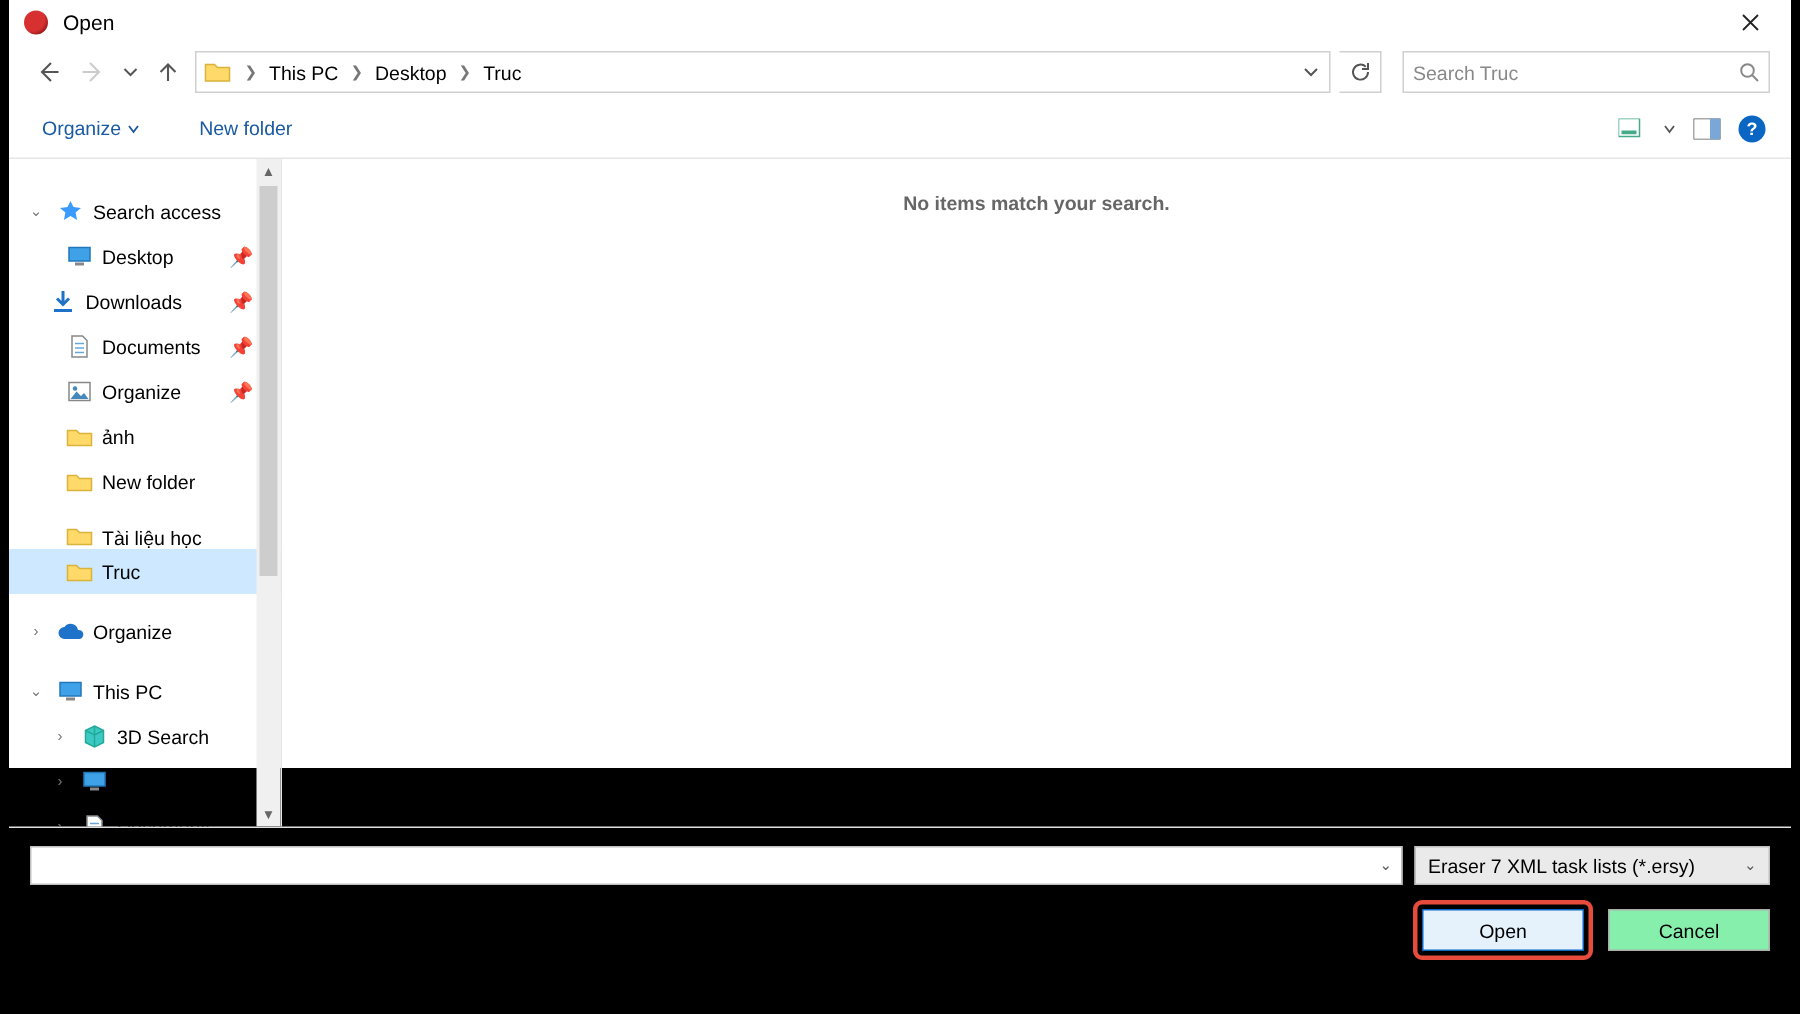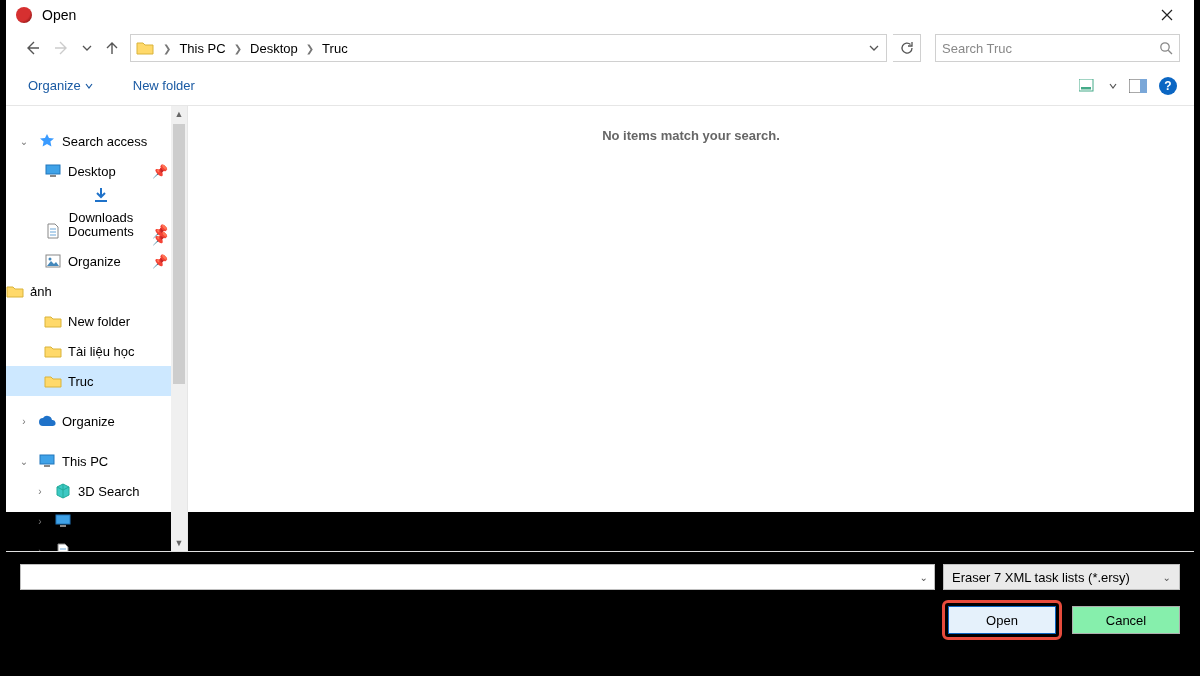--- a/index.html
+++ b/index.html
@@ -181,21 +181,21 @@
             <div class="node" style="padding-left: 38px;">
               <span class="ic">
                 <svg width="16" height="14" viewBox="0 0 16 14">
                   <rect x="1" y="1" width="14" height="9" fill="#3fa2e8" stroke="#2277bb"></rect>
                   <rect x="5" y="11" width="6" height="2" fill="#888"></rect>
                 </svg>
               </span>
               <span>Desktop</span>
               <span class="pin">📌</span>
             </div>
-            <div class="node" style="padding-left: 27px; flex-direction: column;">
+            <div class="node" style="padding-left: 27px;">
               <span class="ic">
                 <svg width="14" height="16" viewBox="0 0 14 16">
                   <path d="M7 1v9M3 6l4 4 4-4" stroke="#1f72c9" stroke-width="2" fill="none"></path>
                   <rect x="1" y="13" width="12" height="2" fill="#1f72c9"></rect>
                 </svg>
               </span>
               <span>Downloads</span>
               <span class="pin">📌</span>
             </div>
             <div class="node" style="padding-left: 38px;">
@@ -212,37 +212,37 @@
               <span class="ic">
                 <svg width="16" height="14" viewBox="0 0 16 14">
                   <rect x="1" y="1" width="14" height="12" fill="#fff" stroke="#888"></rect>
                   <circle cx="5" cy="5" r="1.5" fill="#48b"></circle>
                   <path d="M2 12l4-5 3 3 2-2 3 4z" fill="#48b"></path>
                 </svg>
               </span>
               <span>Organize</span>
               <span class="pin">📌</span>
             </div>
-            <div class="node" style="">
+            <div class="node" style="padding-left: 38px;">
               <span class="ic">
                 <svg width="18" height="14" viewBox="0 0 18 14">
                   <path d="M1 3h6l2 2h8v8H1z" fill="#ffd96a" stroke="#d9b33a"></path>
                 </svg>
               </span>
               <span>ảnh</span>
             </div>
             <div class="node" style="padding-left: 38px;">
               <span class="ic">
                 <svg width="18" height="14" viewBox="0 0 18 14">
                   <path d="M1 3h6l2 2h8v8H1z" fill="#ffd96a" stroke="#d9b33a"></path>
                 </svg>
               </span>
               <span>New folder</span>
             </div>
-            <div class="node" style="padding-left: 38px;">
+            <div class="node" style="padding-left: 38px; align-items: flex-end;">
               <span class="ic">
                 <svg width="18" height="14" viewBox="0 0 18 14">
                   <path d="M1 3h6l2 2h8v8H1z" fill="#ffd96a" stroke="#d9b33a"></path>
                 </svg>
               </span>
               <span>Tài liệu học</span>
             </div>
             <div class="node selected" style="padding-left: 38px;">
               <span class="ic">
                 <svg width="18" height="14" viewBox="0 0 18 14">

